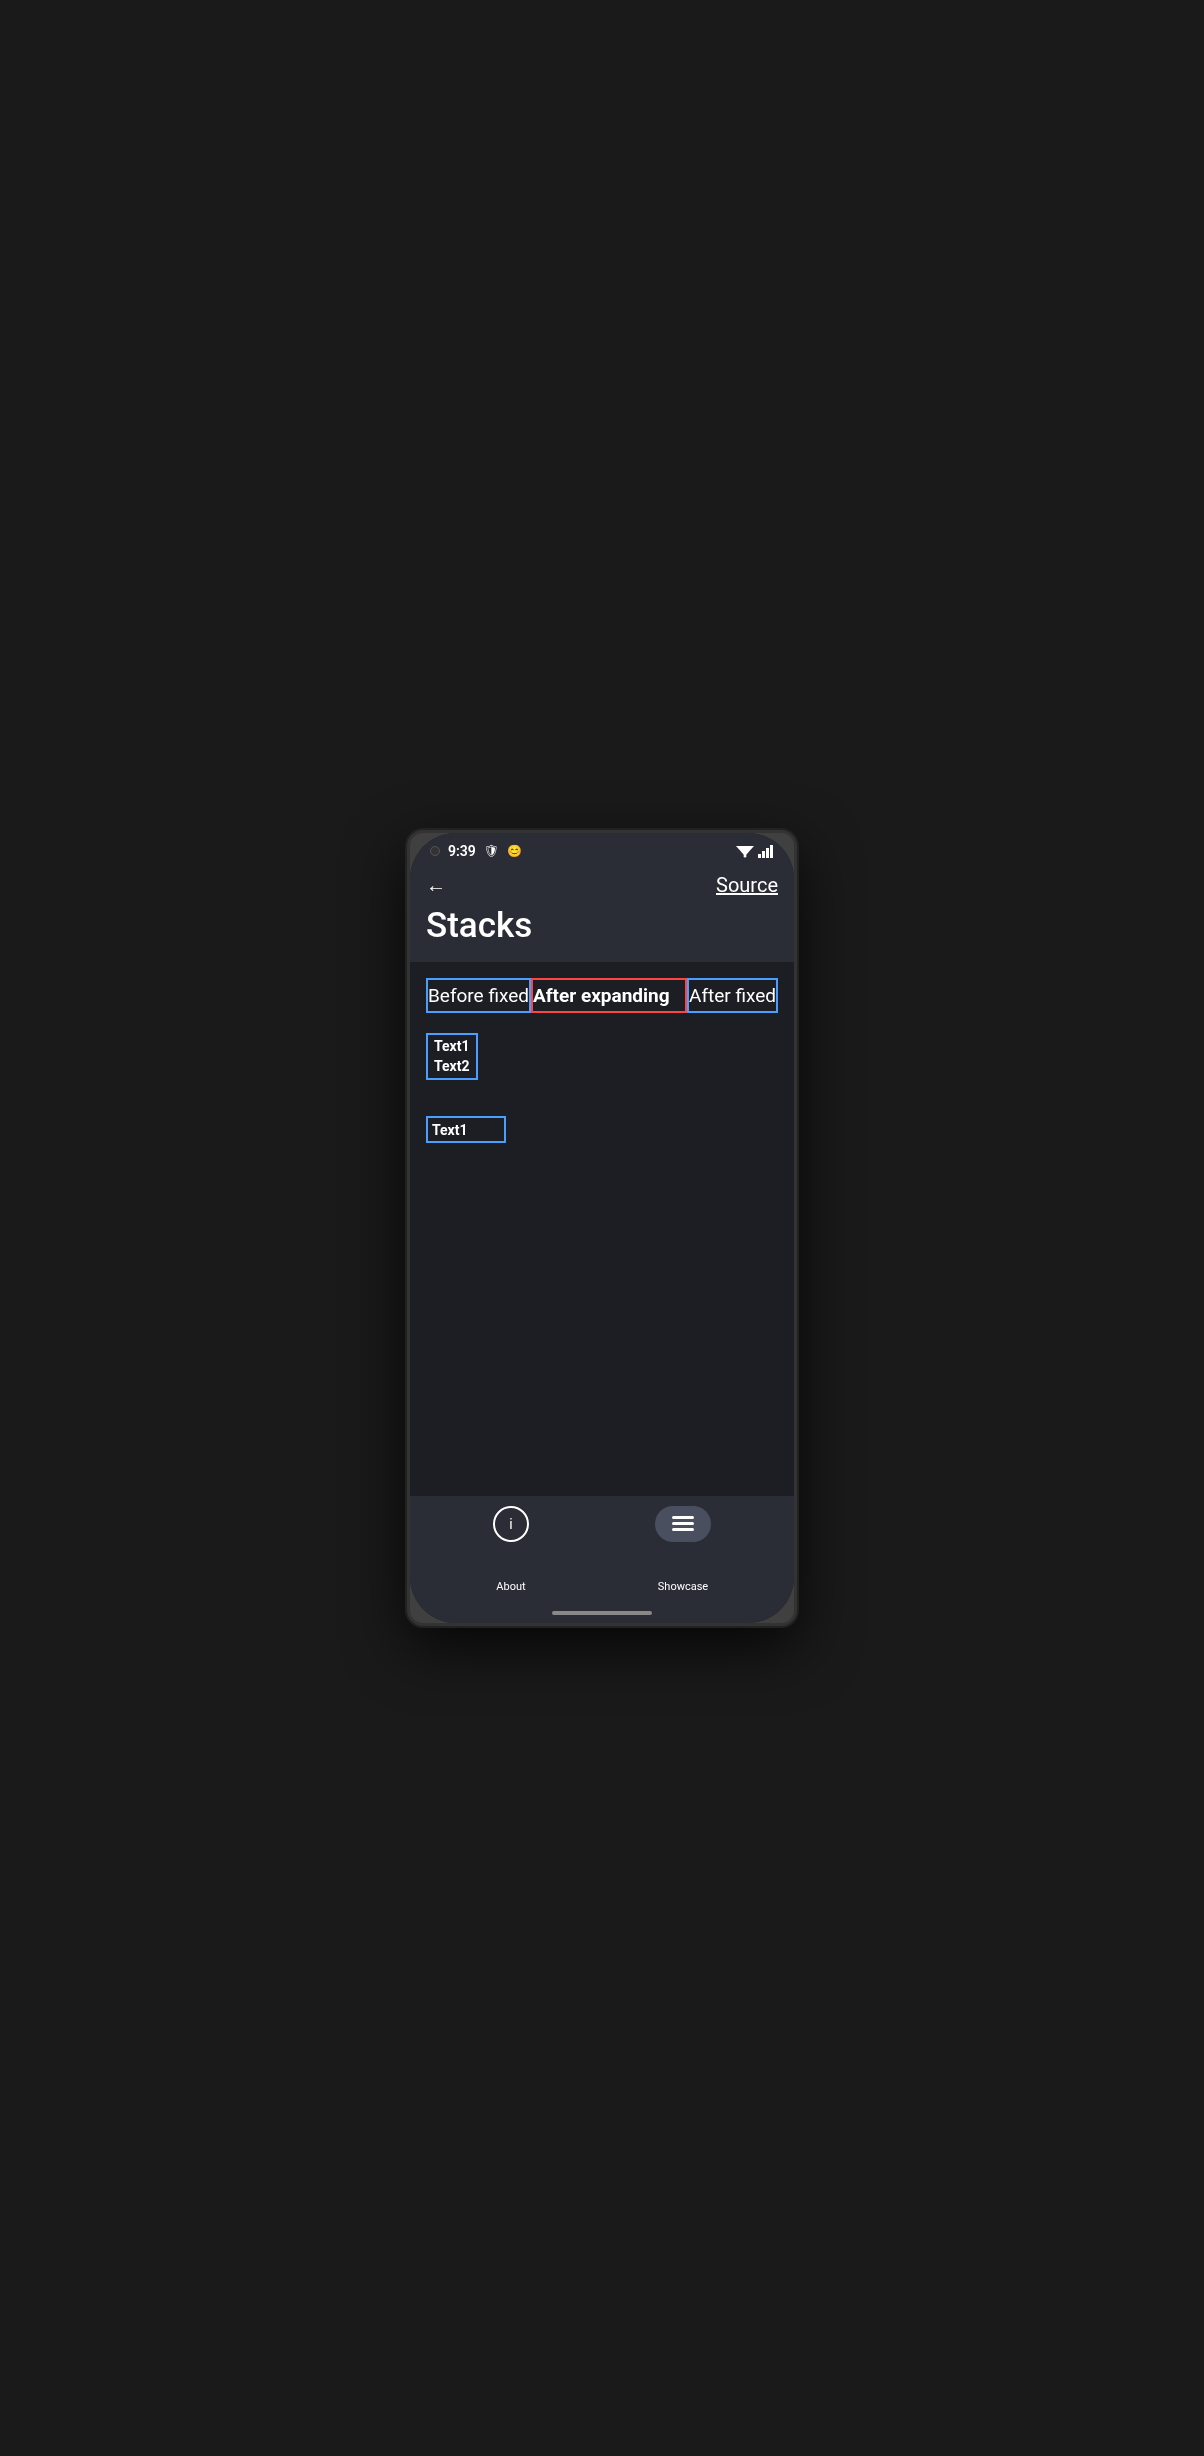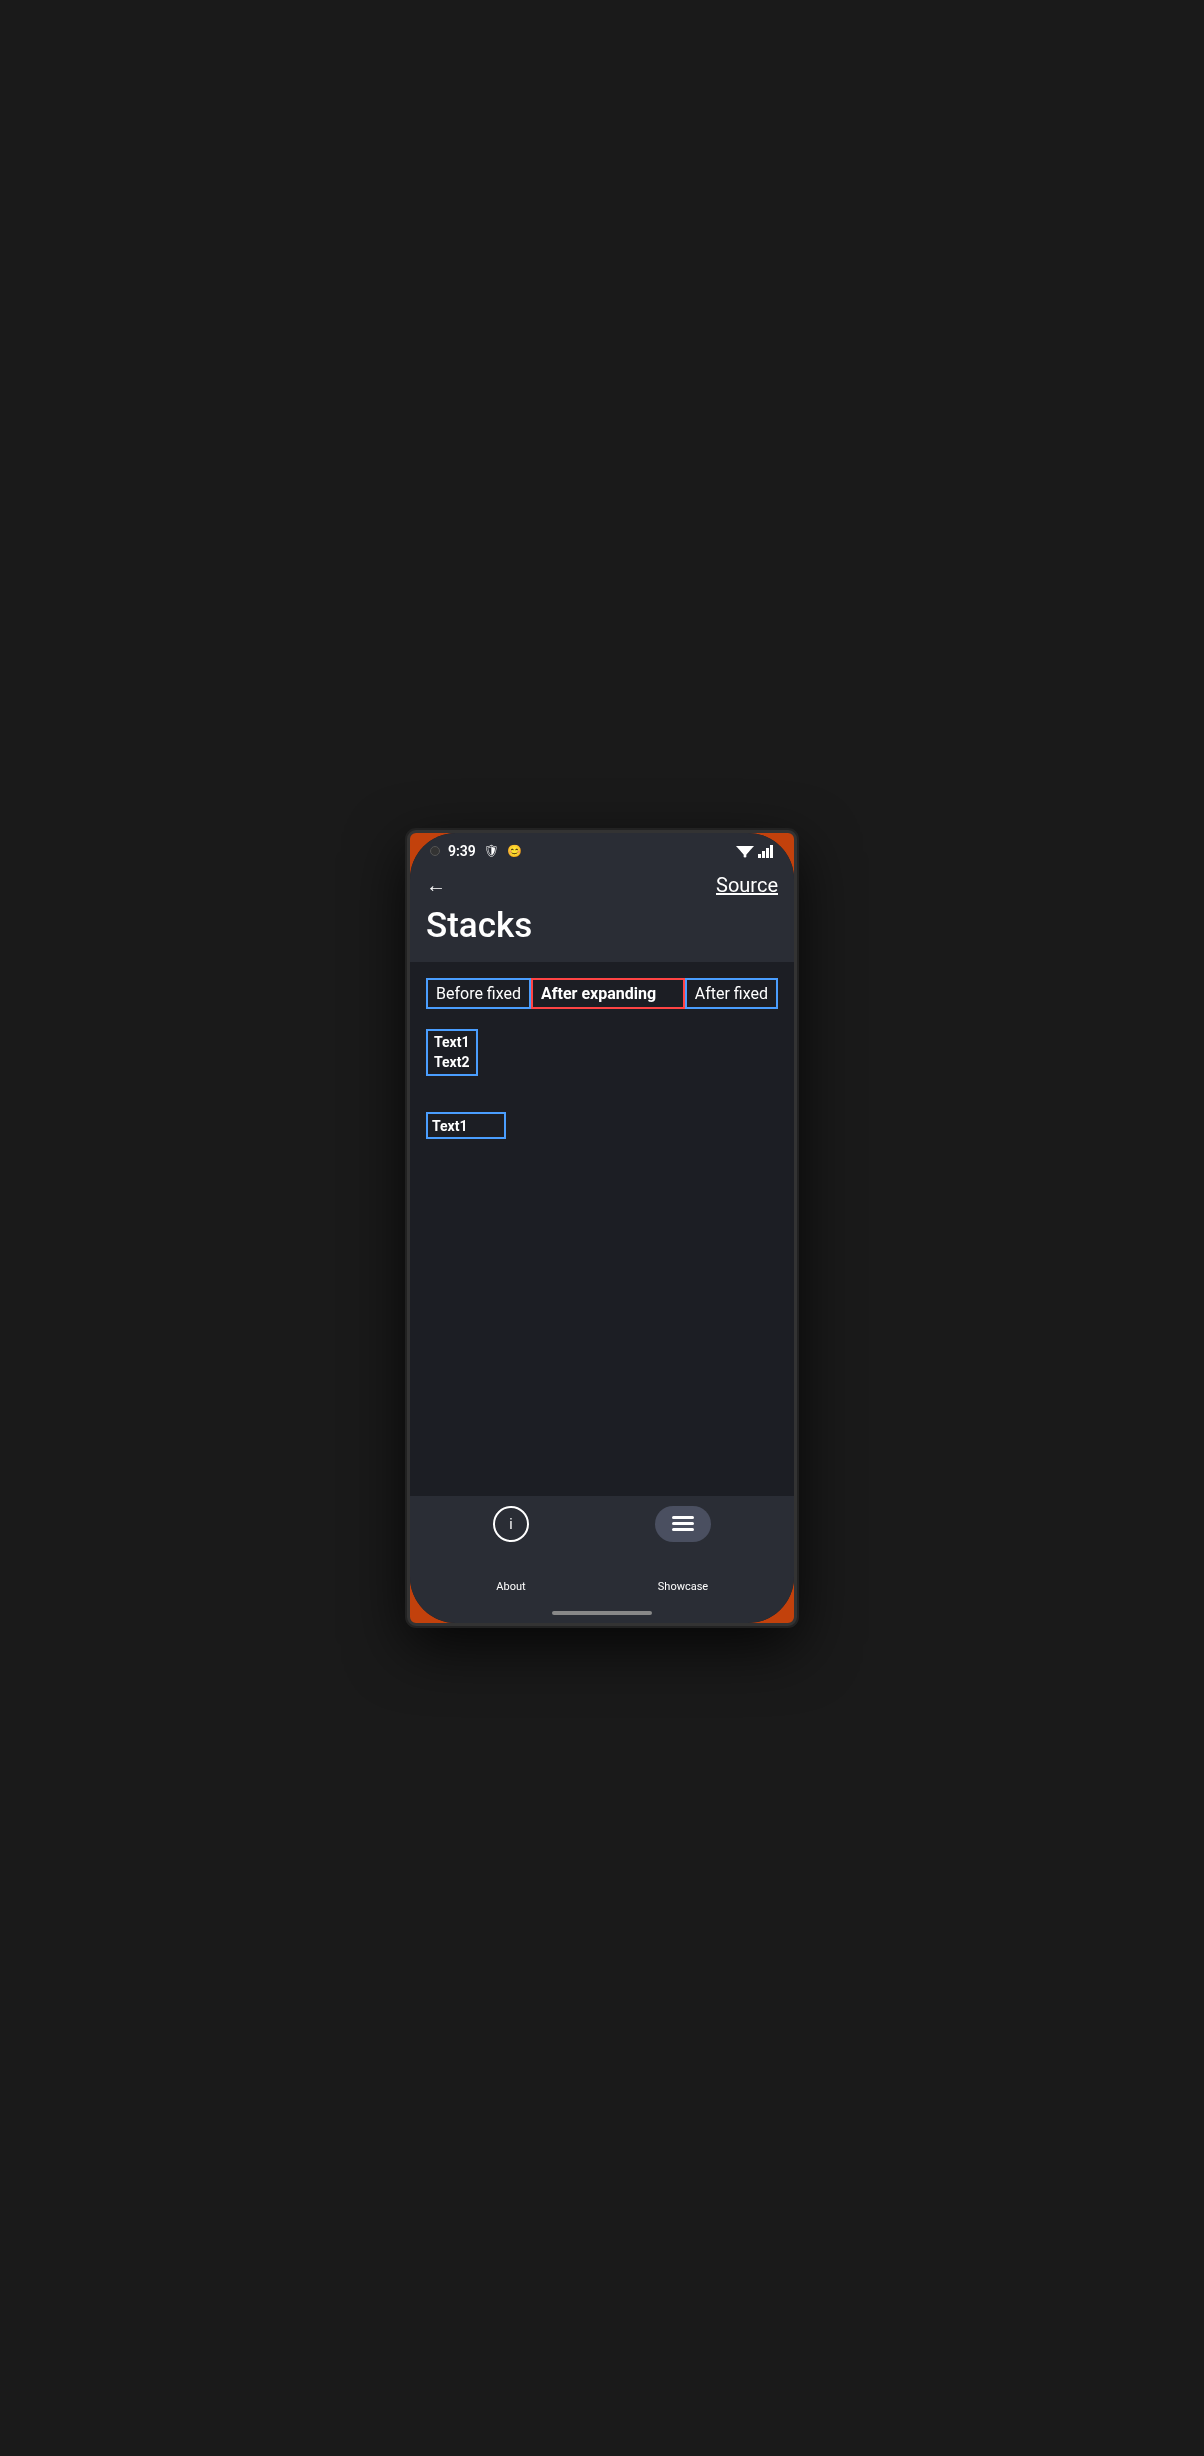--- a/index.html
+++ b/index.html
@@ -9,22 +9,22 @@
       display: flex;
       justify-content: center;
       align-items: center;
       min-height: 100vh;
       font-family: 'Roboto', Arial, sans-serif;
     }
 
     .phone-frame {
       width: 390px;
       height: 796px;
-      background: #c2410c;
-      border-radius: 9px;
+      background: #404040;
+      border-radius: 16px;
       border: 3px solid #333;
       position: relative;
       overflow: hidden;
       box-shadow: 0 0 0 2px #222, 0 20px 60px rgba(0,0,0,0.8);
     }
 
     .phone-inner {
       width: 100%;
       height: 100%;
       background: #1c1e24;
@@ -113,22 +113,22 @@
     
     .tabs-row {
       display: flex;
       gap: 0;
       margin-bottom: 20px;
     }
 
     .tab-item {
       border: 2px solid #4a9eff;
       color: white;
-      font-size: 16px;
-      padding: 4px 8px;
+      font-size: 19px;
+      padding: 4px 0;
       white-space: nowrap;
     }
 
     .tab-item.red-border {
       border-color: #ff4444;
       flex: 1;
       text-align: left;
       font-weight: bold;
     }
 

